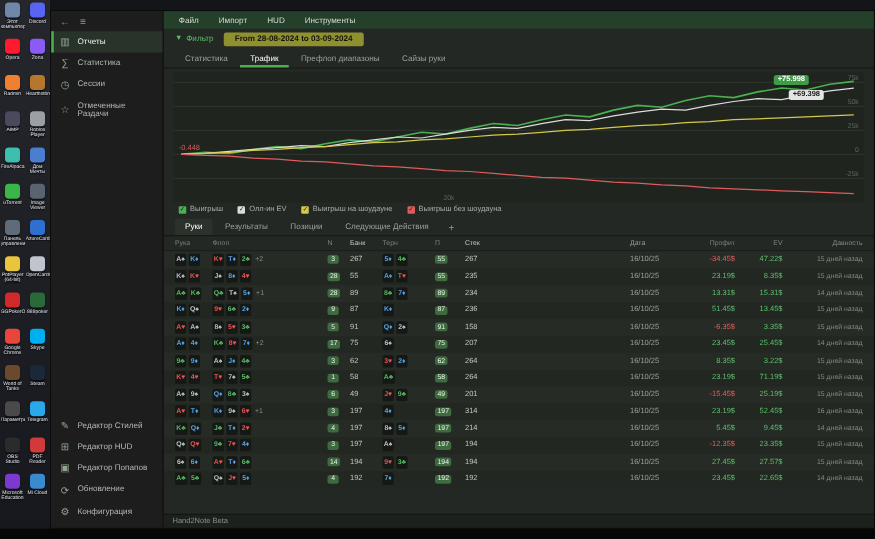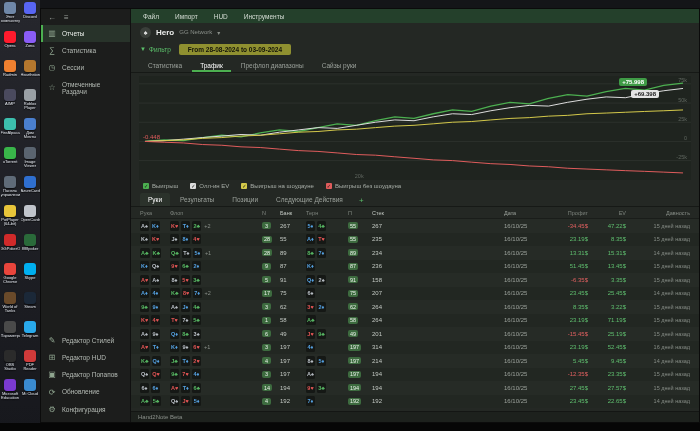--- a/index.html
+++ b/index.html
@@ -274,26 +274,20 @@
 
   <div class="main">
 
     <div class="menubar" id="menubar">
         <span class="menu-item">Файл</span>
         <span class="menu-item">Импорт</span>
         <span class="menu-item">HUD</span>
         <span class="menu-item">Инструменты</span>
       </div>
 
-    <div class="player-row">
-      <span class="spade-badge">♠</span>
-      <span class="player-name">Hero</span>
-      <span class="player-net">GG Network</span>
-      <span class="chev">▾</span>
-    </div>
 
     <div class="filter-row">
       <span class="filter-btn">
         <span class="funnel">▼</span>
         <span>Фильтр</span>
       </span>
       <span class="date-btn">From 28-08-2024 to 03-09-2024</span>
     </div>
 
     <div class="tabs-row" id="rtabs">

